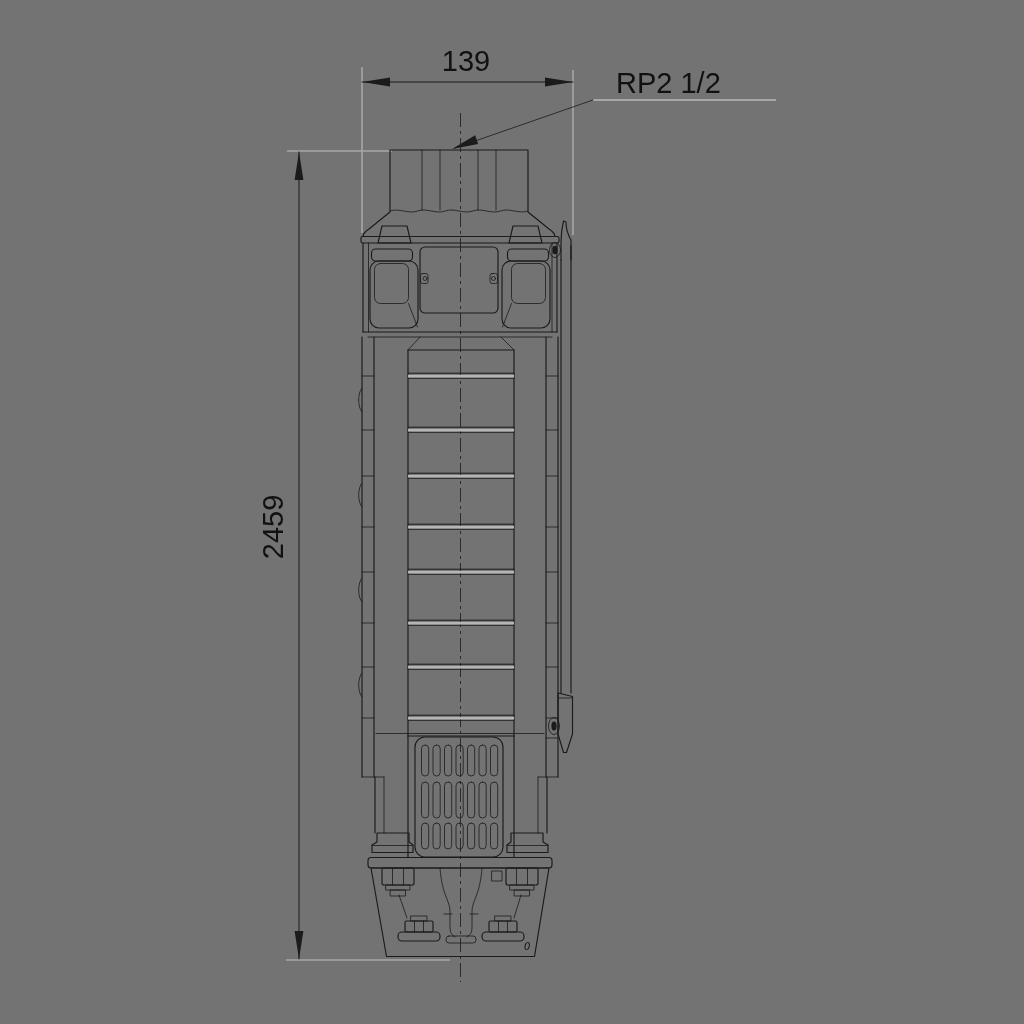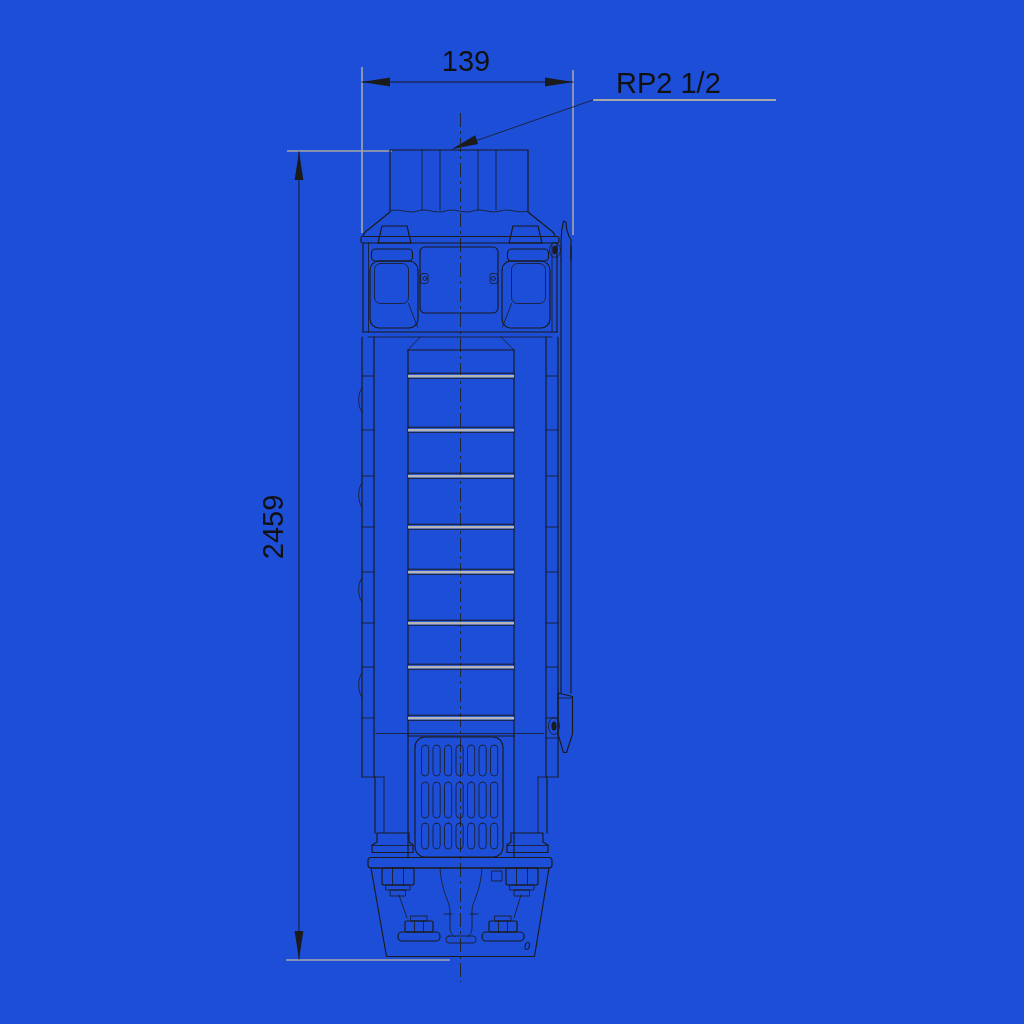--- a/index.html
+++ b/index.html
@@ -1,16 +1,16 @@
 <!DOCTYPE html>
 <html><head>
 <meta charset="utf-8">
 <style>
   html,body{margin:0;padding:0;background:#fff;}
-  .canvas{position:relative;width:1024px;height:1024px;background:#1d4ed8;overflow:hidden;
+  .canvas{position:relative;width:1024px;height:1024px;background:#737373;overflow:hidden;
           font-family:"Liberation Sans",sans-serif;}
   svg{display:block;}
   .ln{fill:none;stroke:#1b1b1b;stroke-width:1.15;stroke-linejoin:round;stroke-linecap:round;}
   .thin{stroke-width:0.8;}
   .med{stroke-width:1.0;}
   .grey{fill:none;stroke:#a7a7a7;stroke-width:1.6;stroke-linecap:butt;}
   .greyu{fill:none;stroke:#a7a7a7;stroke-width:2.2;stroke-linecap:butt;}
   .jfill{fill:#b5b5b5;stroke:none;}
   .blk{fill:#1b1b1b;stroke:none;}
   .cline{fill:none;stroke:#222;stroke-width:0.9;stroke-dasharray:14 4 3 4;}

